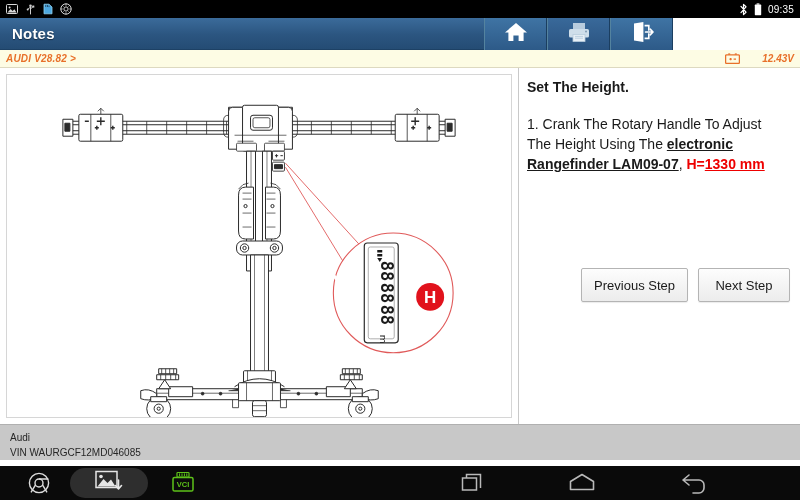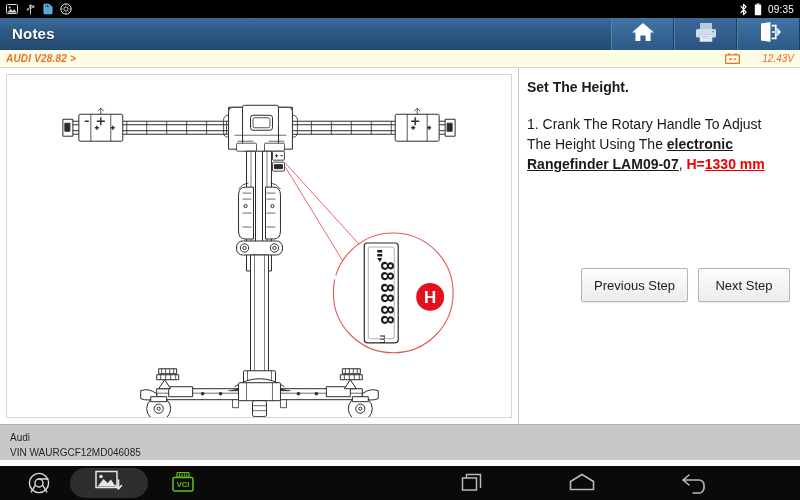--- a/index.html
+++ b/index.html
@@ -17,21 +17,21 @@
     background: #000000; display: flex; align-items: center;
     padding: 0 6px;
   }
   .sb-left { display: flex; align-items: center; gap: 7px; }
   .sb-right { margin-left: auto; display: flex; align-items: center; gap: 6px; }
   .sb-clock { color: #ffffff; font-size: 10px; letter-spacing: .2px; }
   .sb-ico { display: inline-flex; align-items: center; justify-content: center; }
 
   
   .titlebar {
-    position: absolute; top: 18px; left: 0; width: 800px; height: 32px;
+    position: absolute; top: 18px; left: 0; width: 673px; height: 32px;
     background: linear-gradient(180deg,#3b6b9a 0%, #2b5580 55%, #244c74 100%);
     border-bottom: 1px solid #1d4165;
     display: flex; align-items: center; text-align: center;
   }
   .title-text {
     color: #ffffff; font-size: 15px; font-weight: bold;
     padding-left: 12px; letter-spacing: .2px;
     text-shadow: 0 1px 1px rgba(0,0,0,.45);
   }
   .title-actions { margin-left: auto; display: flex; height: 32px; align-items: stretch; }
@@ -51,21 +51,21 @@
     background-image: radial-gradient(#efe7bf 0.6px, transparent 0.7px);
     background-size: 4px 4px;
     border-bottom: 1px solid #ddd9c0;
     display: flex; align-items: center; padding: 0 6px;
   }
   .crumb {
     color: #e8702a; font-size: 10px; font-style: italic; font-weight: bold;
     letter-spacing: .2px;
   }
   .volt-wrap { margin-left: auto; display: flex; align-items: center; gap: 4px; }
-  .volt { color: #e8702a; font-size: 10px; font-style: italic; font-weight: normal; margin-left: 18px; }
+  .volt { color: #e8702a; font-size: 10px; font-style: italic; font-weight: bold; margin-left: 18px; }
 
   
   .content {
     position: absolute; top: 68px; left: 0; width: 800px; height: 356px;
     background: #ffffff; display: flex;
   }
   .diagram-pane {
     width: 519px; height: 356px; position: relative;
     border-right: 1px solid #c9c9c9;
     background: #ffffff;

